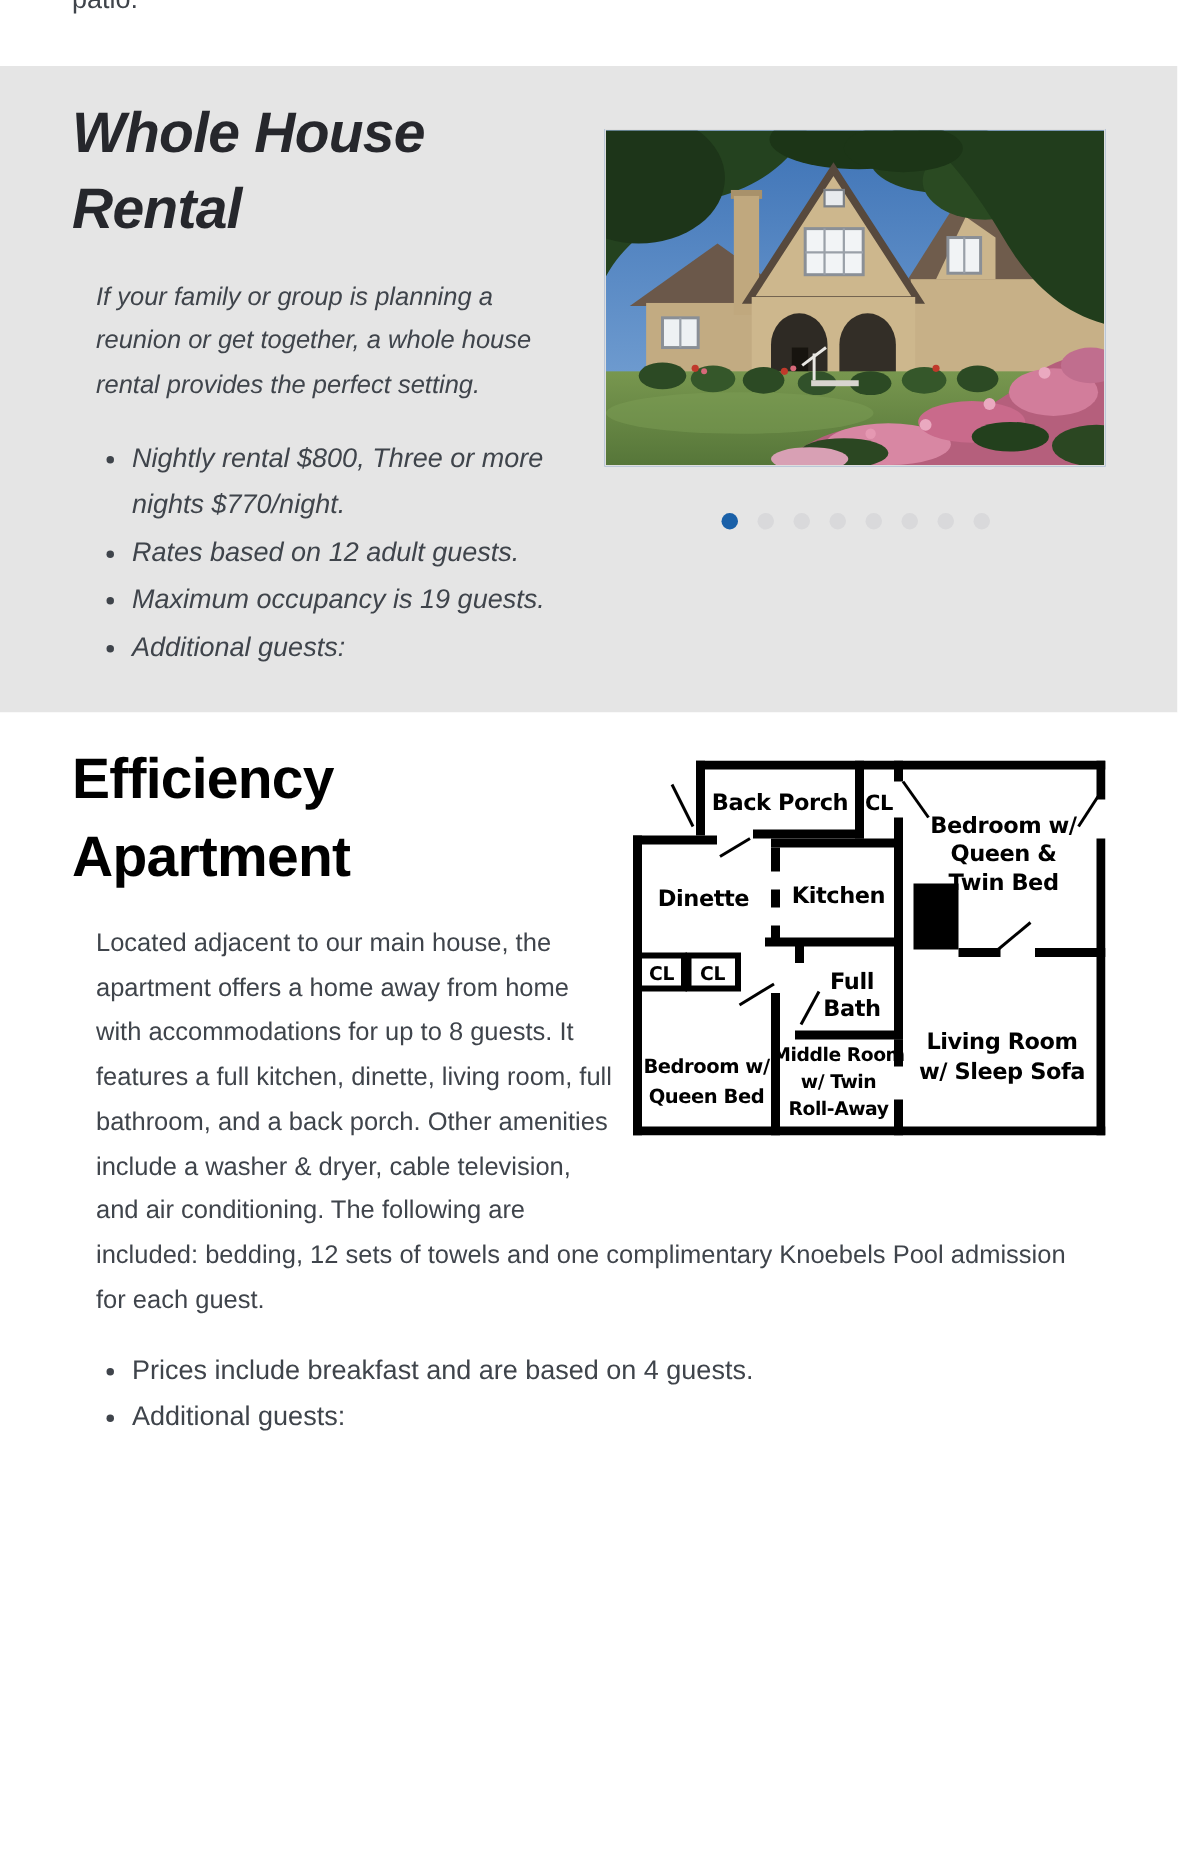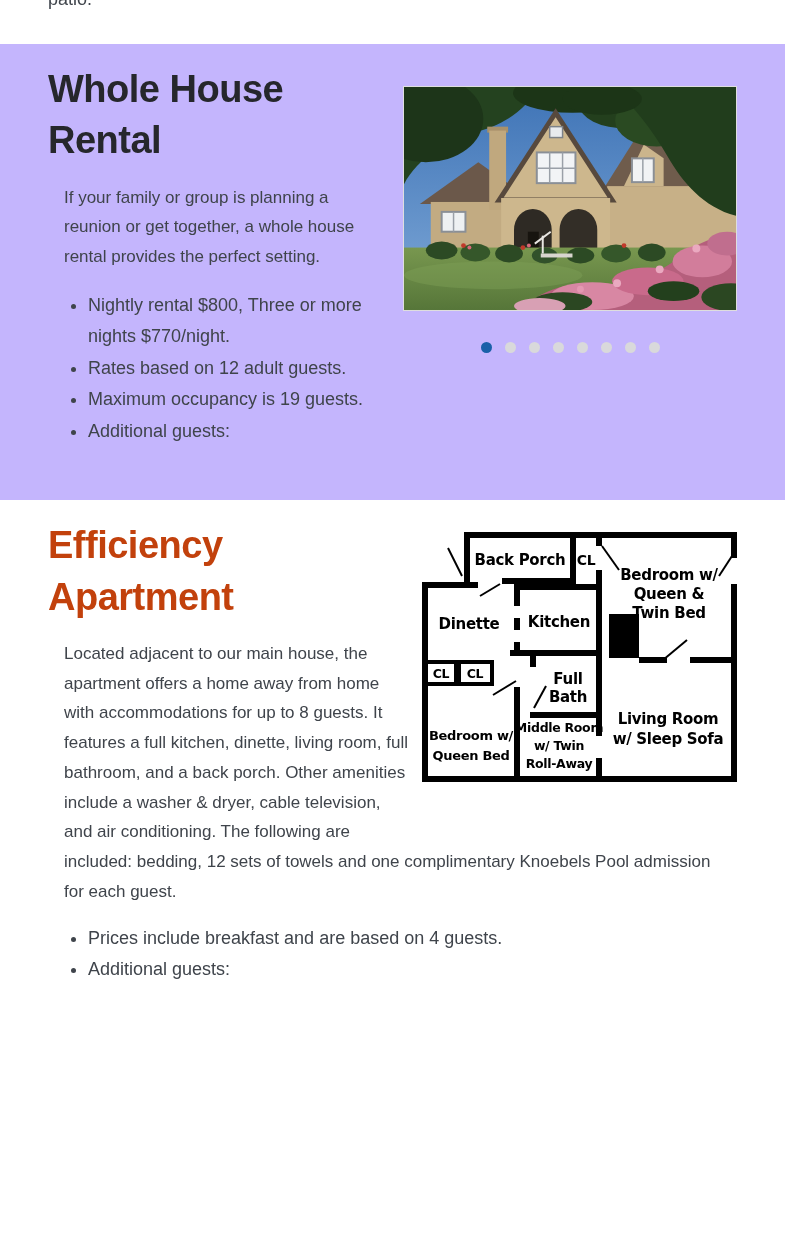--- a/index.html
+++ b/index.html
@@ -6,27 +6,27 @@
   body{
     width:785px;height:1247px;overflow:hidden;position:relative;
     background:#ffffff;color:#3f444b;
     font-family:"Liberation Sans", sans-serif;
   }
   
   .top-strip{position:relative;height:44px;background:#fff;overflow:hidden;}
   .top-strip p{position:absolute;top:-16px;left:48px;margin:0;font-size:18px;line-height:31px;}
 
   
-  .sec-gray{background:#c4b5fd;padding:20px 48px 53px 48px;display:flex;}
+  .sec-gray{background:#e5e5e5;padding:20px 48px 28px 48px;display:flex;font-style:italic;}
   .col-left{flex:0 0 355px;width:355px;}
   .col-right{flex:1;padding-top:22px;min-width:0;}
 
   h2{margin:0 0 12px 0;font-size:38px;line-height:1.35;font-weight:700;letter-spacing:-.5px;}
   h2.dark{color:#26272c;}
-  h2.navy{color:#c2410c;}
+  h2.navy{color:#000000;}
 
   p.body-text{margin:16px;font-size:17px;line-height:1.75;}
   ul.blist{margin:18px 0 0 0;padding:0 0 0 40px;font-size:18px;line-height:1.75;list-style:disc;}
   ul.blist ul{margin:0;padding:0 0 0 40px;list-style:circle;font-size:18px;line-height:1.75;}
 
   
   .photo{width:332px;height:223px;border:1px solid #dedede;background:#4a7fc0;overflow:hidden;}
   .photo svg{display:block;}
   .dots{display:flex;justify-content:center;gap:13px;margin-top:31px;}
   .dot{width:11px;height:11px;border-radius:50%;display:inline-block;}

